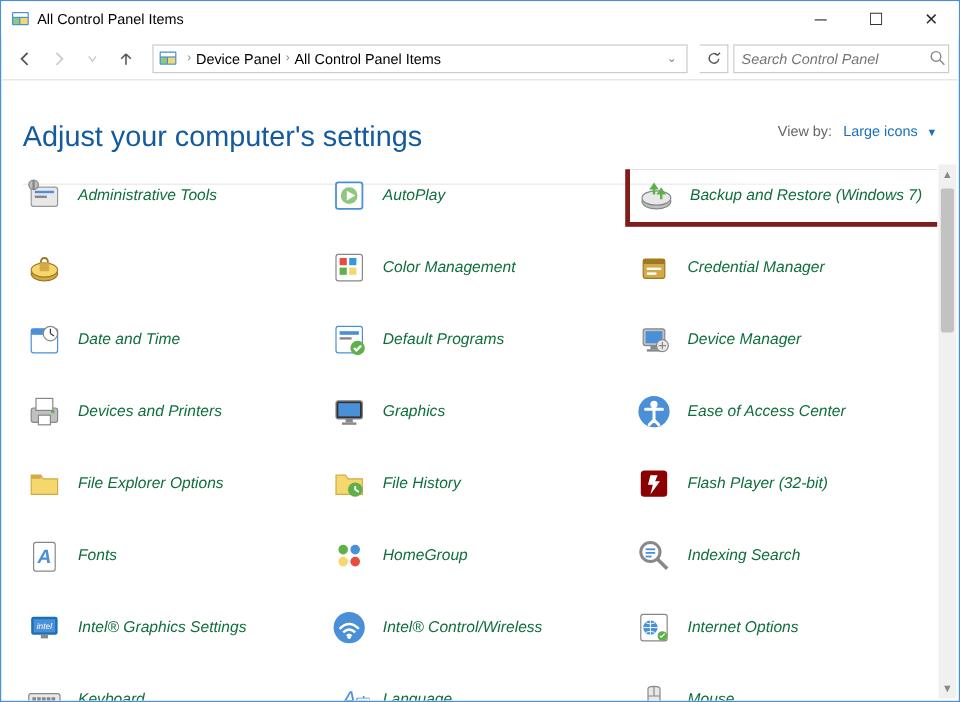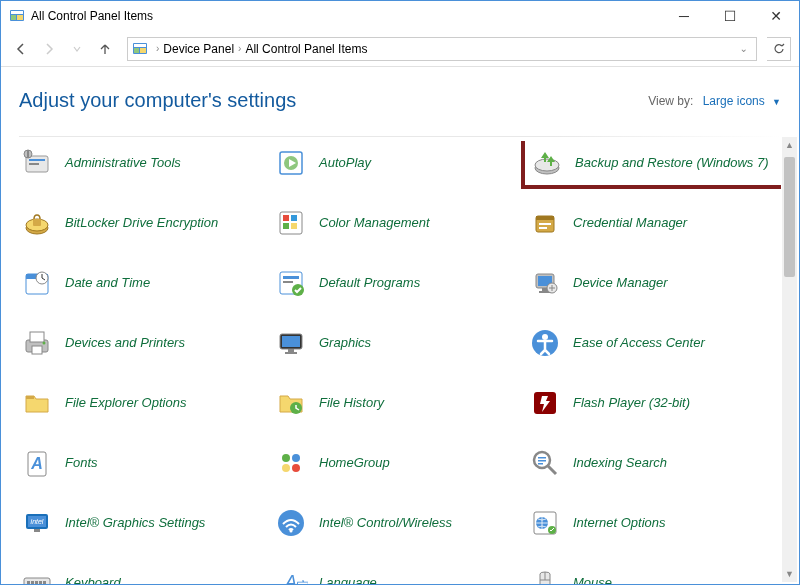--- a/index.html
+++ b/index.html
@@ -16,21 +16,21 @@
 .breadcrumb-icon { width: 16px; height: 16px; margin-right: 4px; }
 .breadcrumb-sep { margin: 0 4px; color: #888; font-size: 10px; }
 .breadcrumb-item { color: #000; font-size: 12px; }
 .breadcrumb-drop { margin-left: auto; color: #888; font-size: 10px; padding: 0 4px; }
 .refresh-btn { width: 24px; height: 24px; display: flex; align-items: center; justify-content: center; border: 1px solid #ccc; border-left: none; color: #555; }
 .search-box { width: 180px; height: 24px; display: flex; align-items: center; border: 1px solid #ccc; padding: 0 6px; color: #888; }
 .search-box input { border: none; outline: none; flex: 1; font-size: 12px; font-style: italic; color: #888; background: transparent; }
 .search-icon { font-size: 13px; color: #888; }
 .content { padding: 22px 18px 12px 18px; height: calc(100% - 66px); position: relative; }
 .header-row { display: flex; align-items: center; margin-bottom: 16px; padding-bottom: 8px; }
-.heading { font-size: 20px; color: #135a9e; font-weight: 400; }
+.heading { font-size: 24px; color: #135a9e; font-weight: 400; margin-top: 12px; }
 .view-by { margin-left: auto; font-size: 12px; color: #666; }
 .view-link { color: #1a6fb9; margin-left: 6px; }
 .view-drop { color: #1a6fb9; font-size: 9px; margin-left: 4px; }
 .divider { height: 1px; background: linear-gradient(to right, #e8e8e8, #e8e8e8 70%, transparent); margin-bottom: 18px; }
 .scroll-area { position: absolute; left: 18px; right: 18px; top: 74px; bottom: 0; overflow: hidden; font-style: italic; }
 .grid { display: grid; grid-template-columns: repeat(3, 1fr); column-gap: 0; row-gap: 16px; }
 .item { display: flex; align-items: center; height: 44px; cursor: pointer; position: relative; }
 .item-icon { width: 36px; height: 36px; margin-right: 10px; flex-shrink: 0; display: flex; align-items: center; justify-content: center; }
 .item-label { color: #0f6e3c; font-size: 13px; line-height: 1.2; }
 .item.highlighted { border: 4px solid #7f1d1d; padding: 2px 4px; margin: -4px -6px; height: 52px; }
@@ -95,20 +95,29 @@
     <span class="breadcrumb-item">Device Panel</span>
     <span class="breadcrumb-sep">›</span>
     <span class="breadcrumb-item">All Control Panel Items</span>
     <span class="breadcrumb-drop">⌄</span>
   </div>
   <div class="refresh-btn">
     <svg width="14" height="14" viewBox="0 0 14 14">
         <path d="M11 7 A4 4 0 1 1 10 4 M10 4 L12 2 M10 4 L8 3" stroke="#555" stroke-width="1.2" fill="none"></path>
       </svg>
   </div>
+  <div class="search-box">
+    <input placeholder="Search Control Panel" style="">
+    <span class="search-icon">
+      <svg width="13" height="13" viewBox="0 0 13 13">
+          <circle cx="5" cy="5" r="4" stroke="#888" stroke-width="1.2" fill="none"></circle>
+          <line x1="8" y1="8" x2="12" y2="12" stroke="#888" stroke-width="1.2"></line>
+        </svg>
+    </span>
+  </div>
 </div>
 
 <div class="content">
   <div class="header-row">
     <div class="heading">Adjust your computer's settings</div>
     <div class="view-by">
       <span>View by:</span>
       <span class="view-link">Large icons</span>
       <span class="view-drop">▼</span>
     </div>
@@ -152,21 +161,20 @@
         </div>
         <div class="item">
           <span class="item-icon">
             <svg width="34" height="34" viewBox="0 0 34 34">
               <ellipse cx="17" cy="22" rx="11" ry="6" fill="#d4a947" stroke="#a07820"></ellipse>
               <ellipse cx="17" cy="19" rx="11" ry="6" fill="#f5d76e" stroke="#a07820"></ellipse>
               <rect x="13" y="13" width="8" height="7" rx="1" fill="#d4a947"></rect>
               <path d="M14 13 Q14 9 17 9 Q20 9 20 13" stroke="#a07820" stroke-width="1.5" fill="none"></path>
             </svg>
           </span>
-          <span class="item-label">BitLocker Drive Encryption</span>
         </div>
         <div class="item">
           <span class="item-icon">
             <svg width="34" height="34" viewBox="0 0 34 34">
               <rect x="6" y="6" width="22" height="22" rx="2" fill="#fff" stroke="#888"></rect>
               <rect x="9" y="9" width="6" height="6" fill="#e74c3c"></rect>
               <rect x="17" y="9" width="6" height="6" fill="#3498db"></rect>
               <rect x="9" y="17" width="6" height="6" fill="#5eb048"></rect>
               <rect x="17" y="17" width="6" height="6" fill="#f5d76e"></rect>
             </svg>

